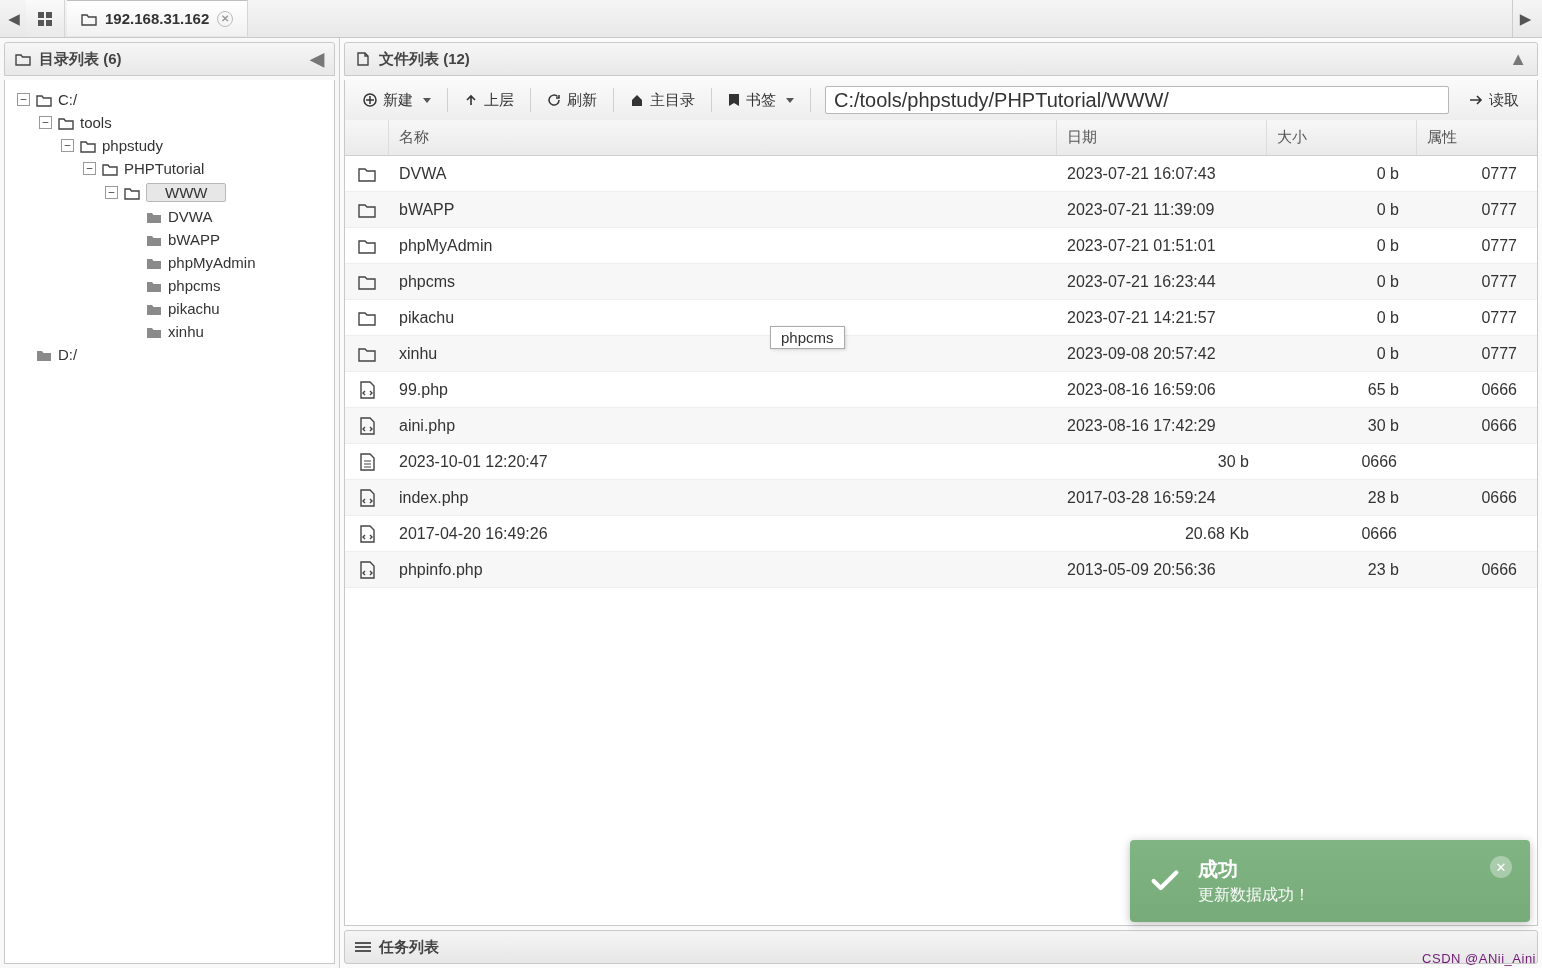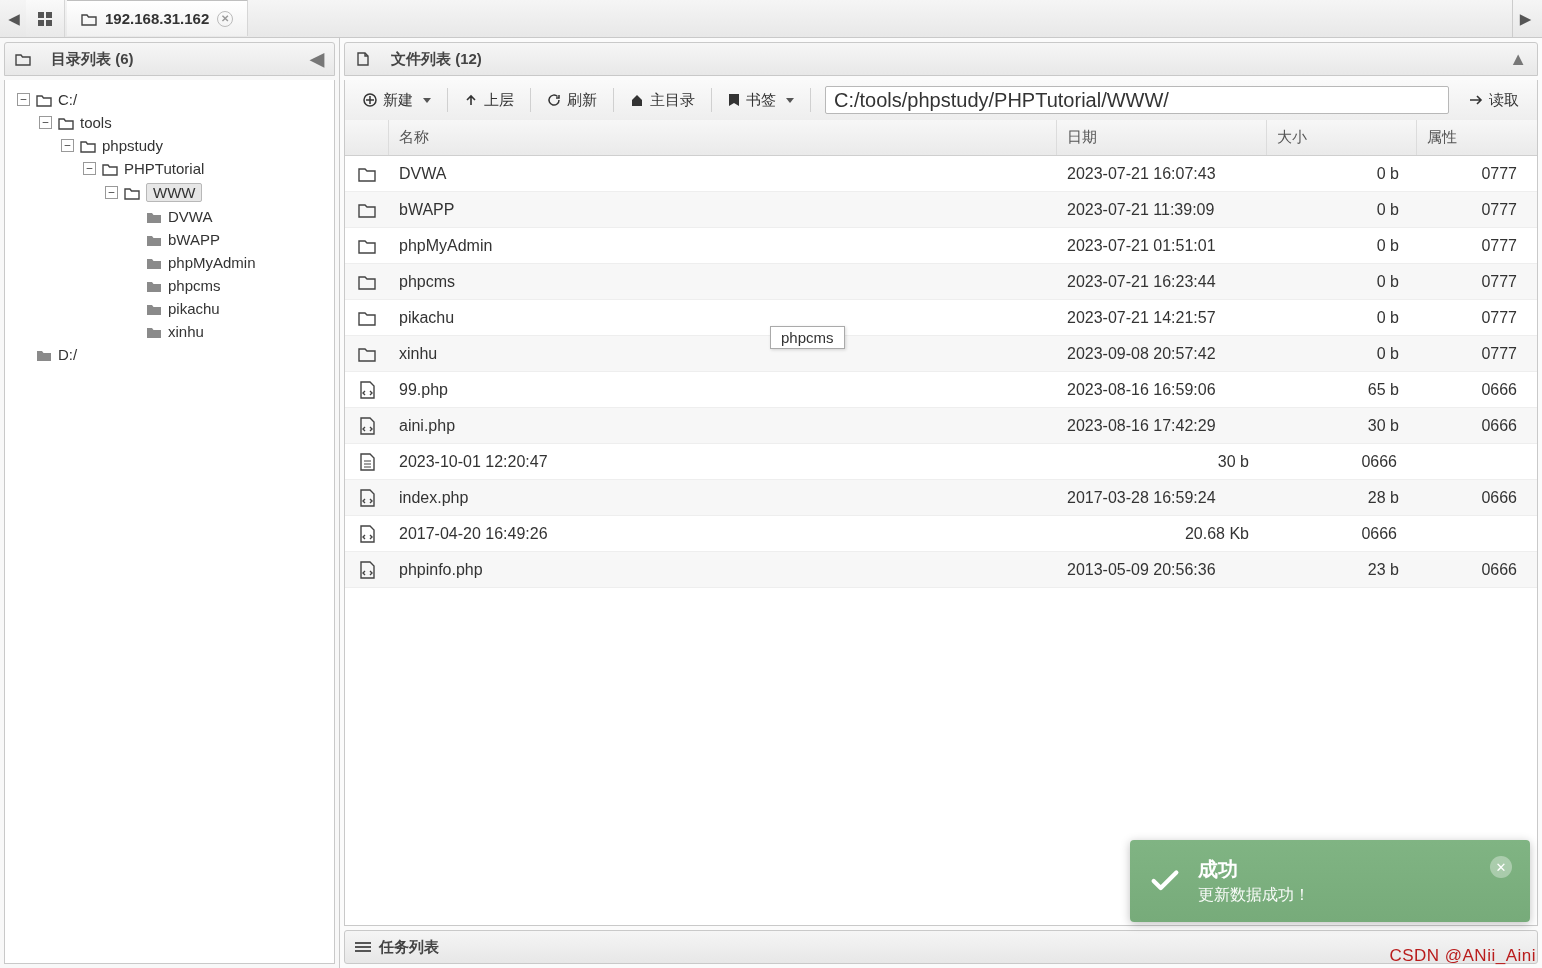--- a/index.html
+++ b/index.html
@@ -70,21 +70,21 @@
     position:relative;
   }
   .panel-header {
     height: 34px;
     border: 1px solid #c9c9c9;
     margin: 4px;
     border-radius: 3px 3px 0 0;
     background: linear-gradient(#f6f6f6, #e8e8e8);
     display:flex; align-items:center;
     padding: 0 10px;
-    gap: 20px;
+    gap: 8px;
     font-weight:600;
     color:#444;
   }
   .panel-header .collapse {
     margin-left:auto; color:#777; cursor:pointer;
     font-size: 18px; line-height:1;
   }
   .panel-body {
     flex:1;
     margin: 0 4px 4px 4px;
@@ -94,21 +94,21 @@
     overflow:auto;
   }
 
   
   .tree { padding: 8px 4px; font-size:15px; color:#333; user-select:none;}
   .tree ul { list-style:none; margin:0; padding-left:22px;}
   .tree > ul { padding-left: 6px;}
   .tree li { margin:0; padding:0;}
   .tree-node { display:flex; align-items:center; gap:6px; padding:3px 2px; cursor:pointer;}
   .tree-node.selected .lbl {
-    background:#e7e7e7; border:1px solid #b8b8b8; border-radius:2px; padding:0 6px;
+    background:#e7e7e7; border:1px solid #b8b8b8; border-radius:2px; padding:0 18px;
   }
   .expander {
     width:13px; height:13px; border:1px solid #999; background:#fff;
     display:flex; align-items:center; justify-content:center;
     font-size:11px; line-height:1; color:#555; font-family:monospace;
     cursor:pointer;
   }
   .expander.empty { border:none; background:transparent; }
 
   
@@ -231,21 +231,21 @@
     margin-left:auto;
     width:22px; height:22px; border-radius:50%;
     background: rgba(255,255,255,.35);
     display:flex; align-items:center; justify-content:center;
     color:#fff; font-size:13px; cursor:pointer;
     align-self:flex-start;
   }
 
   .watermark {
     position:absolute; right:6px; bottom:2px;
-    font-size:17px; color:#b91c1c; letter-spacing:.5px;
+    font-size:13px; color:#701a75; letter-spacing:.5px;
     pointer-events:none;
   }
 
   
   .folder-outline{fill:none;stroke:#444;stroke-width:1.4;}
   .folder-fill{fill:#8a8a8a;}
   .file-fill{fill:none;stroke:#444;stroke-width:1.4;}
   .filelist-icon{width:20px;height:20px;}
 </style>
 </head>

